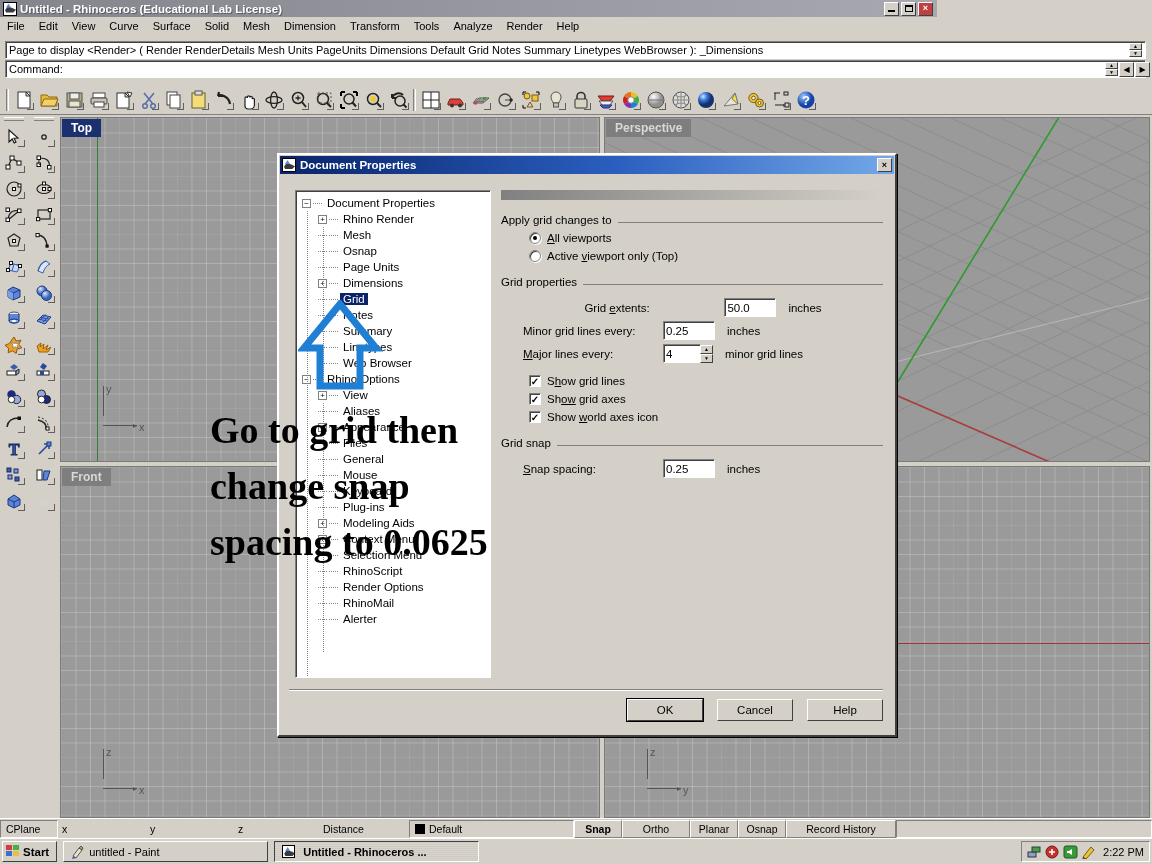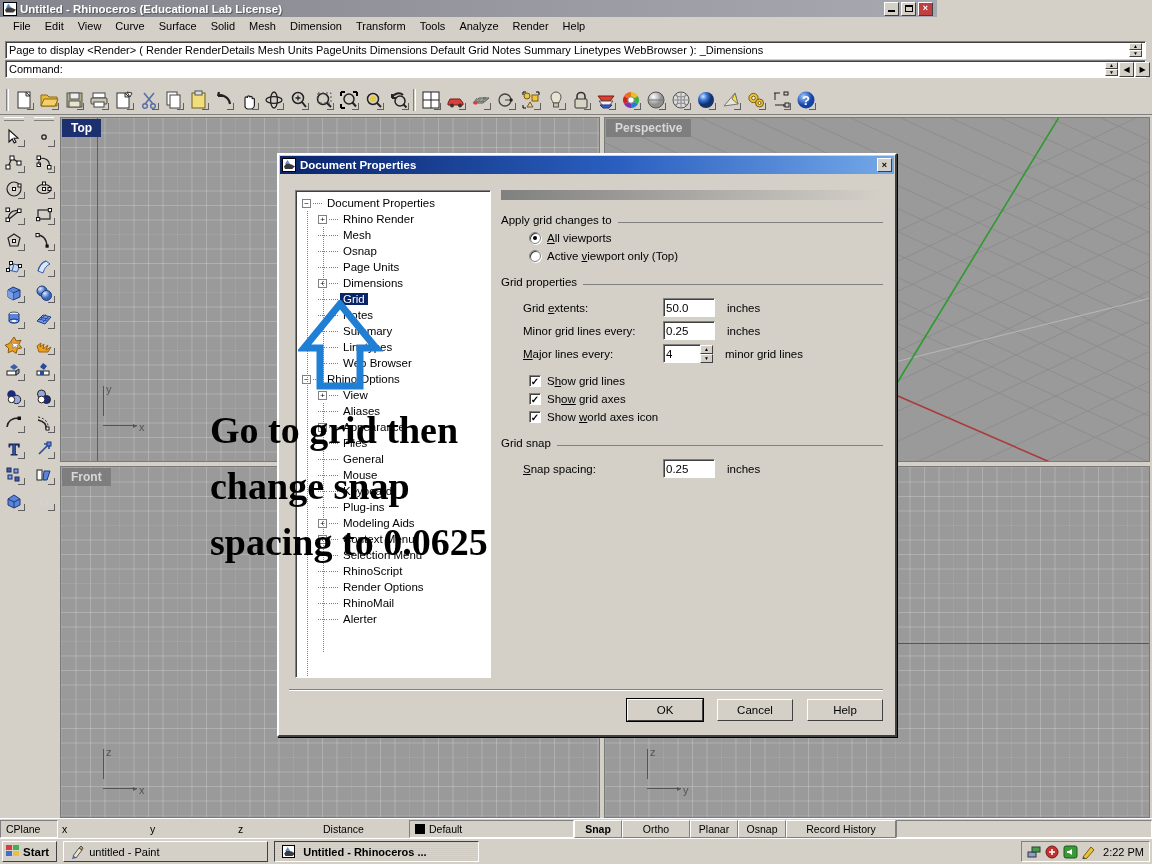--- a/index.html
+++ b/index.html
@@ -40,21 +40,21 @@
     display:flex; align-items:center; justify-content:center;
     font-size:9px; line-height:1; font-family:"Liberation Sans",sans-serif;
   }
   .tb-btn.close { background:#c04040; color:#fff; font-weight:bold;}
   .tb-btn .minglyph{ display:block; width:7px; height:2px; background:#000; margin-top:5px;}
   .tb-btn .maxglyph{ display:block; width:8px; height:7px; border:1px solid #000; border-top-width:2px;}
 
   
   .menubar {
     position:absolute; left:0; top:17px; width:1152px; height:19px;
-    background:#d4d0c8; display:flex; align-items:center; padding-left:6px;
+    background:#d4d0c8; display:flex; align-items:center; 
     border-bottom:1px solid #d4d0c8;
   }
   .menu-item { padding:2px 7px; font-size:11px; color:#000; cursor:default; }
 
   
   .cmdarea { position:absolute; left:0; top:38px; width:1152px; height:45px; background:#d4d0c8; }
   .cmdline {
     position:absolute; left:5px; width:1141px; height:18px; background:#fff;
     border:1px solid #808080; border-right-color:#fff; border-bottom-color:#fff;
     box-shadow:inset 1px 1px 0 #404040;
@@ -1082,21 +1082,21 @@
         <div class="radio-row">
           <span class="radio"></span>
           <span><span>Active </span><span class="u">v</span><span>iewport only (Top)</span></span>
         </div>
 
         <div class="group" style="margin-top:14px;">
           <div class="grp-line"></div>
           <span class="grp-title">Grid properties</span>
         </div>
 
-        <div class="frow" style="margin-top:10px;">
+        <div class="frow" style="margin-top:10px;justify-content:center;">
           <span class="flabel"><span>Grid </span><span class="u">e</span><span>xtents:</span></span>
           <span class="finput">50.0</span>
           <span class="units">inches</span>
         </div>
 
         <div class="frow">
           <span class="flabel"><span>Minor </span><span class="u">g</span><span>rid lines every:</span></span>
           <span class="finput">0.25</span>
           <span class="units">inches</span>
         </div>

